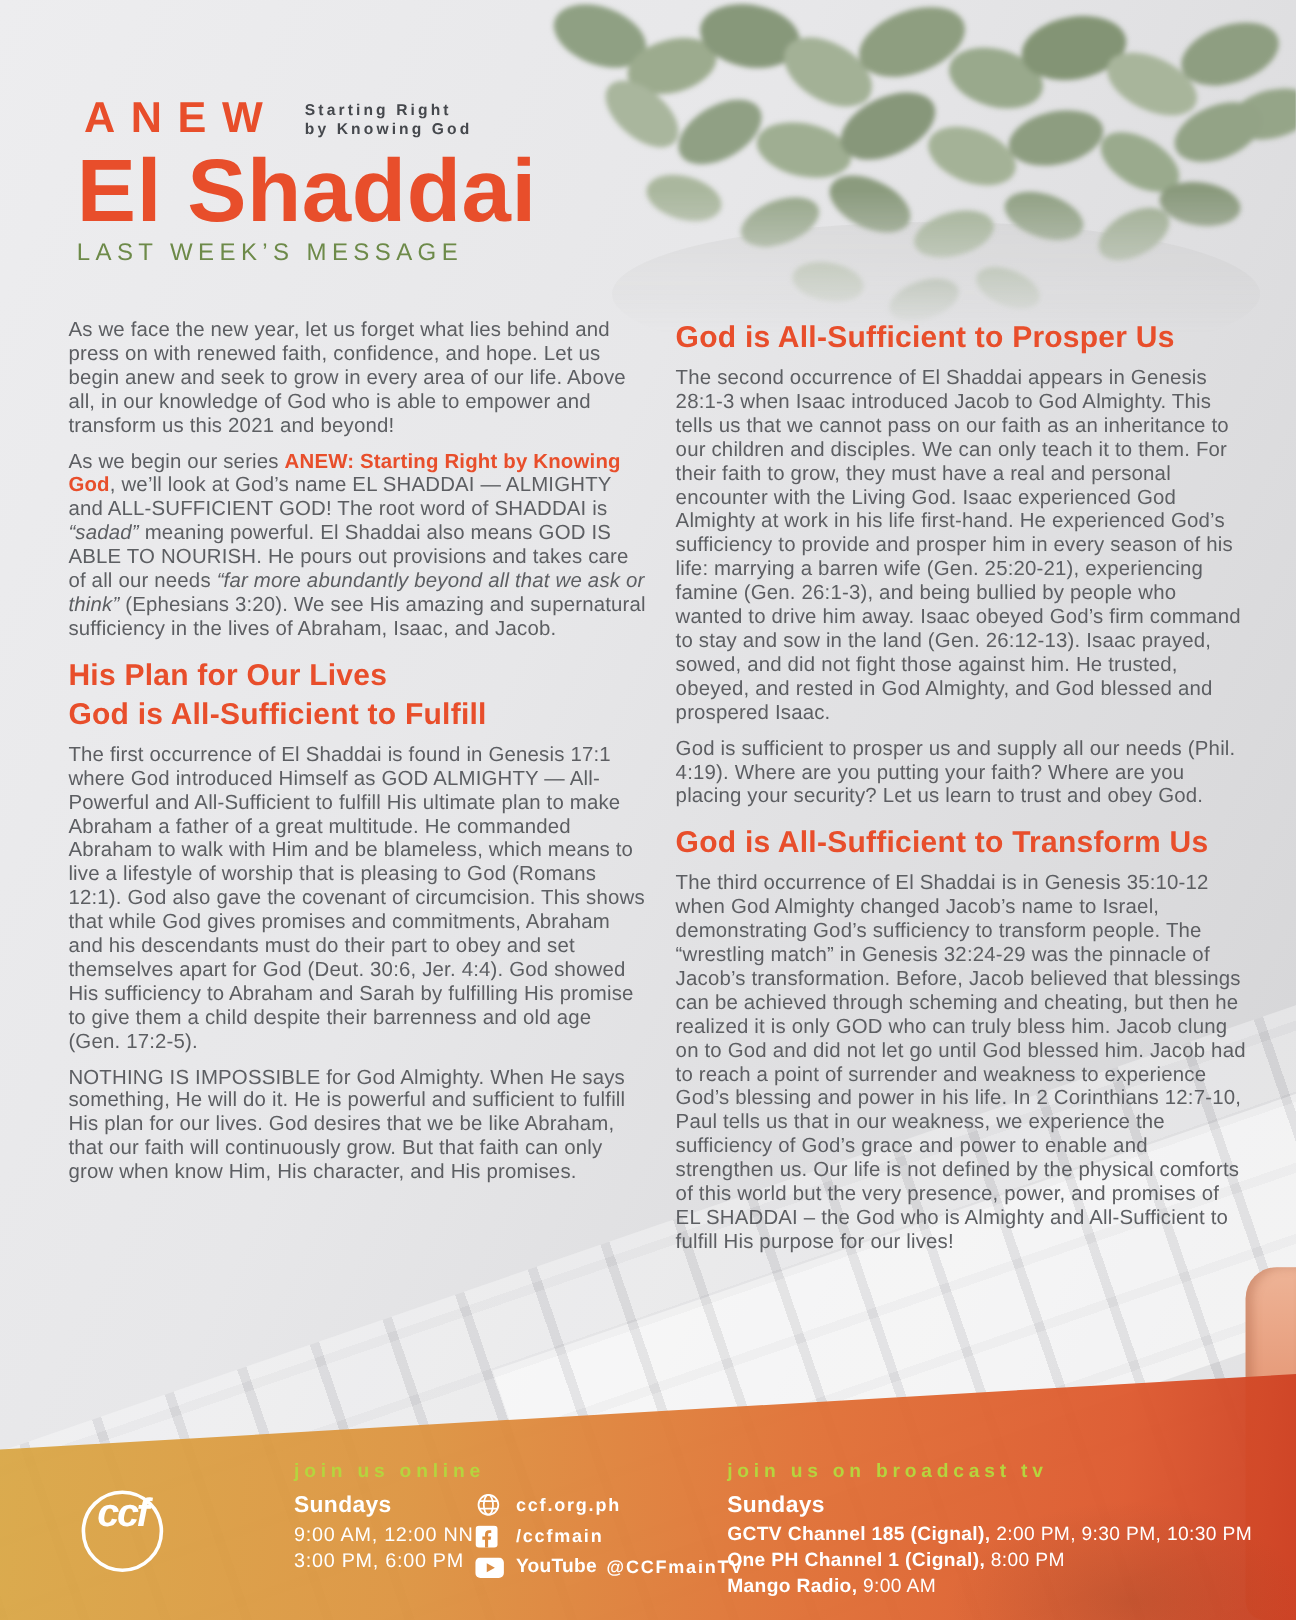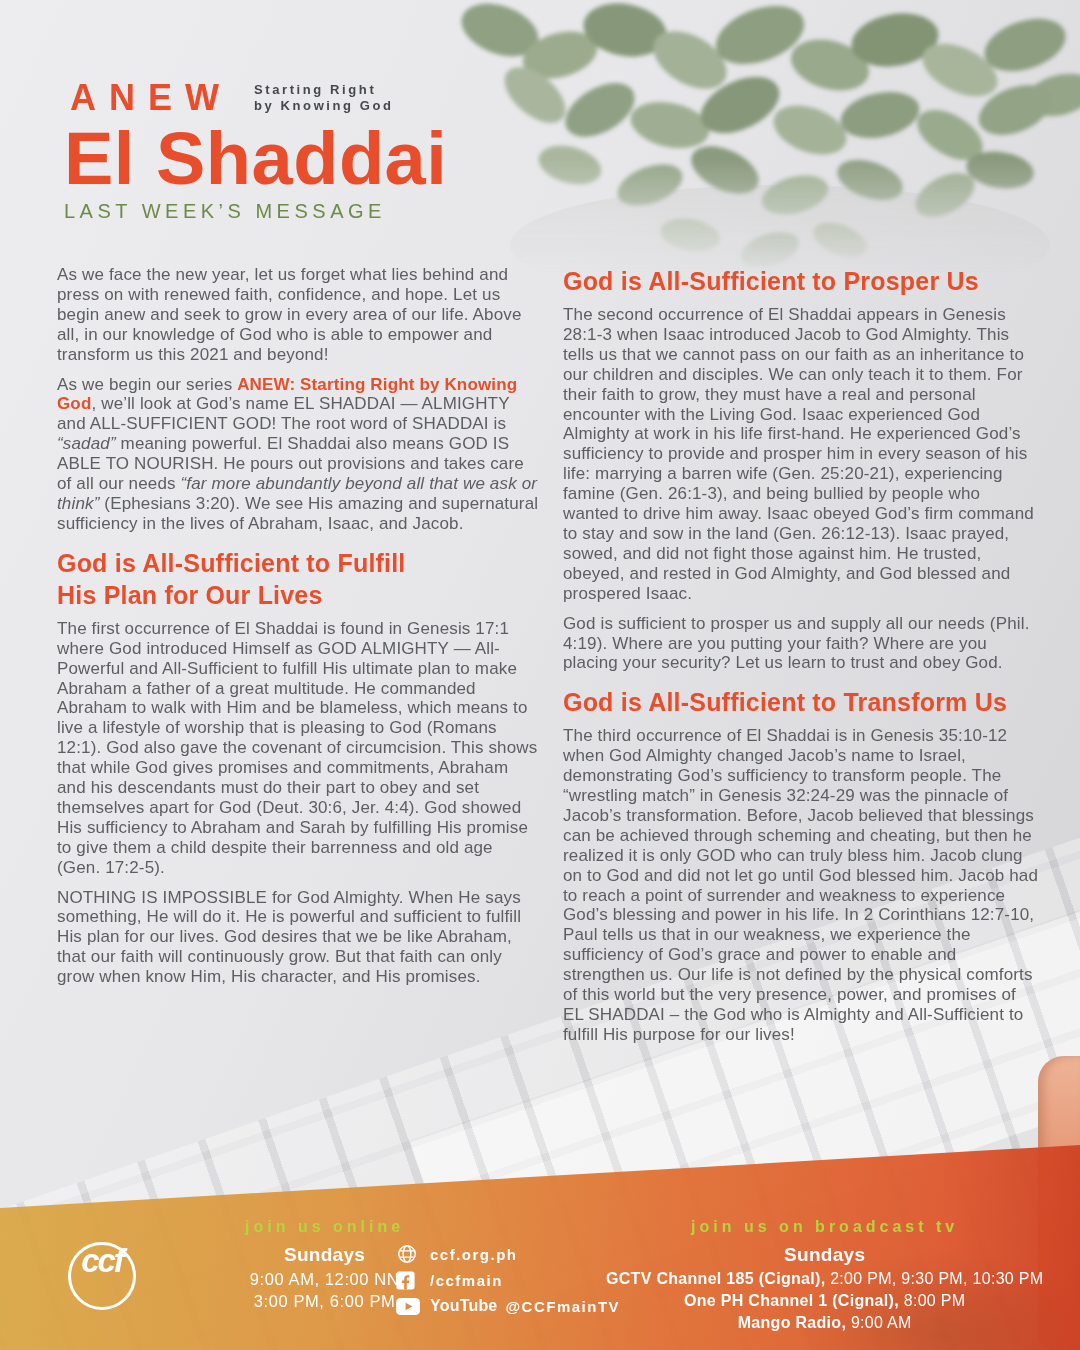--- a/index.html
+++ b/index.html
@@ -33,21 +33,21 @@
     box-shadow:inset 6px 0 8px rgba(160,90,60,.35);}
   .footer-band{position:absolute;left:0;top:1145px;width:1080px;height:205px;z-index:3;
     clip-path:polygon(0 63px,100% 0,100% 100%,0 100%);
     background:linear-gradient(95deg,
       rgba(217,166,66,.93) 0%,rgba(221,146,60,.93) 32%,
       rgba(224,110,50,.94) 62%,rgba(222,88,45,.95) 86%,rgba(205,64,35,.96) 100%);}
   .mouse-shadow{position:absolute;left:790px;top:1250px;width:300px;height:170px;z-index:3;
     background:radial-gradient(ellipse at center,rgba(96,50,28,.20),rgba(96,50,28,0) 70%);}
   
   .header{position:absolute;left:70px;top:80px;z-index:4;}
-  .anew-row{display:flex;align-items:flex-start;}
+  .anew-row{display:flex;align-items:flex-end;}
   .anew{font-size:36px;font-weight:700;letter-spacing:13px;color:var(--orange);line-height:1;}
   .subtitle{margin:2px 0 0 22px;font-size:13px;font-weight:700;letter-spacing:2.6px;
     color:var(--dark);line-height:16px;}
   .main-title{margin-top:6px;margin-left:-6px;font-size:74px;font-weight:700;
     color:var(--orange);line-height:1;letter-spacing:.5px;}
   .section-label{margin-top:4px;margin-left:-6px;font-size:20px;font-weight:400;
     letter-spacing:4.5px;color:var(--olive);}
   
   .col{position:absolute;top:265px;z-index:4;color:var(--body);
     font-size:17px;line-height:19.9px;letter-spacing:.15px;}
@@ -60,21 +60,21 @@
   .h-line{display:block;}
   .run-accent{color:var(--orange);font-weight:700;}
   .run-it{font-style:italic;}
   .run-b{font-weight:700;}
   
   .footer-content{position:absolute;left:0;top:1210px;width:1080px;z-index:5;color:#fff;}
   .ccf-logo{position:absolute;left:68px;top:32px;width:68px;height:68px;border:3px solid #fff;
     border-radius:50%;display:flex;justify-content:center;}
   .ccf-logo span{font-size:33px;font-weight:700;font-style:italic;letter-spacing:-2px;
     margin-top:-3px;}
-  .fblock{position:absolute;top:8px;text-align:center;}
+  .fblock{position:absolute;top:8px;}
   .fblock-online{left:245px;}
   .fblock-links{left:396px;top:31px;}
   .fblock-broadcast{left:606px;}
   .fhead{color:var(--lime);font-size:16px;font-weight:700;letter-spacing:4px;margin-bottom:8px;}
   .fday{font-size:19px;font-weight:700;margin-bottom:2px;letter-spacing:.3px;}
   .ftimes{font-size:16.5px;letter-spacing:.6px;line-height:22px;}
   .link-row{display:flex;align-items:center;height:26px;font-size:15px;font-weight:700;
     letter-spacing:1.5px;}
   .link-row .ic{width:26px;display:flex;justify-content:flex-start;margin-right:8px;}
   .yt-word{font-weight:700;font-size:16px;letter-spacing:.2px;margin-right:8px;}
@@ -138,22 +138,22 @@
       </span>
     </div>
     <div class="main-title">El Shaddai</div>
     <div class="section-label">LAST WEEK’S MESSAGE</div>
   </div>
 
   <div class="col col-left">
     <p>As we face the new year, let us forget what lies behind and press on with renewed faith, confidence, and hope. Let us begin anew and seek to grow in every area of our life. Above all, in our knowledge of God who is able to empower and transform us this 2021 and beyond!</p>
     <p><span>As we begin our series </span><span class="run-accent">ANEW: Starting Right by Knowing God</span><span>, we’ll look at God’s name EL SHADDAI — ALMIGHTY and ALL-SUFFICIENT GOD! The root word of SHADDAI is </span><span class="run-it">“sadad”</span><span> meaning powerful. El Shaddai also means GOD IS ABLE TO NOURISH. He pours out provisions and takes care of all our needs </span><span class="run-it">“far more abundantly beyond all that we ask or think”</span><span> (Ephesians 3:20). We see His amazing and supernatural sufficiency in the lives of Abraham, Isaac, and Jacob.</span></p>
     <h2>
+      <span class="h-line">His Plan for Our Lives</span>
       <span class="h-line">God is All-Sufficient to Fulfill</span>
-      <span class="h-line">His Plan for Our Lives</span>
     </h2>
     <p>The first occurrence of El Shaddai is found in Genesis 17:1 where God introduced Himself as GOD ALMIGHTY — All-Powerful and All-Sufficient to fulfill His ultimate plan to make Abraham a father of a great multitude. He commanded Abraham to walk with Him and be blameless, which means to live a lifestyle of worship that is pleasing to God (Romans 12:1). God also gave the covenant of circumcision. This shows that while God gives promises and commitments, Abraham and his descendants must do their part to obey and set themselves apart for God (Deut. 30:6, Jer. 4:4). God showed His sufficiency to Abraham and Sarah by fulfilling His promise to give them a child despite their barrenness and old age (Gen. 17:2-5).</p>
     <p>NOTHING IS IMPOSSIBLE for God Almighty. When He says something, He will do it. He is powerful and sufficient to fulfill His plan for our lives. God desires that we be like Abraham, that our faith will continuously grow. But that faith can only grow when know Him, His character, and His promises.</p>
   </div>
 
   <div class="col col-right">
     <h2>God is All-Sufficient to Prosper Us</h2>
     <p>The second occurrence of El Shaddai appears in Genesis 28:1-3 when Isaac introduced Jacob to God Almighty. This tells us that we cannot pass on our faith as an inheritance to our children and disciples. We can only teach it to them. For their faith to grow, they must have a real and personal encounter with the Living God. Isaac experienced God Almighty at work in his life first-hand. He experienced God’s sufficiency to provide and prosper him in every season of his life: marrying a barren wife (Gen. 25:20-21), experiencing famine (Gen. 26:1-3), and being bullied by people who wanted to drive him away. Isaac obeyed God’s firm command to stay and sow in the land (Gen. 26:12-13). Isaac prayed, sowed, and did not fight those against him. He trusted, obeyed, and rested in God Almighty, and God blessed and prospered Isaac.</p>
     <p>God is sufficient to prosper us and supply all our needs (Phil. 4:19). Where are you putting your faith? Where are you placing your security? Let us learn to trust and obey God.</p>
     <h2>God is All-Sufficient to Transform Us</h2>

